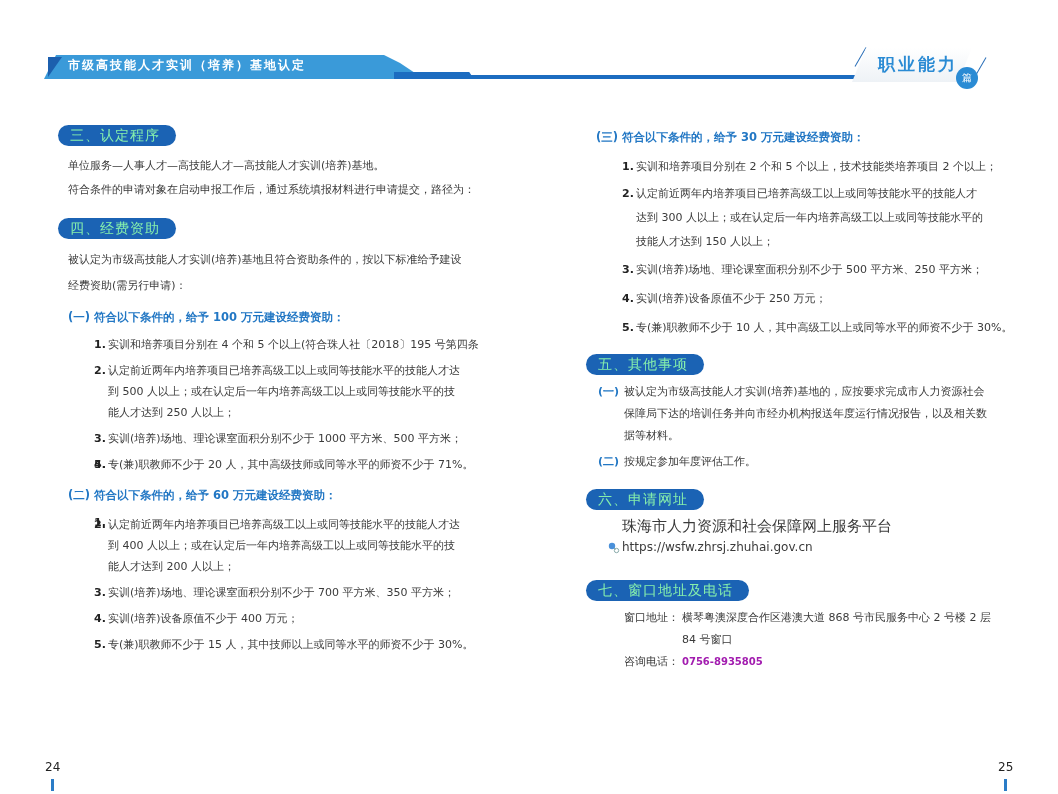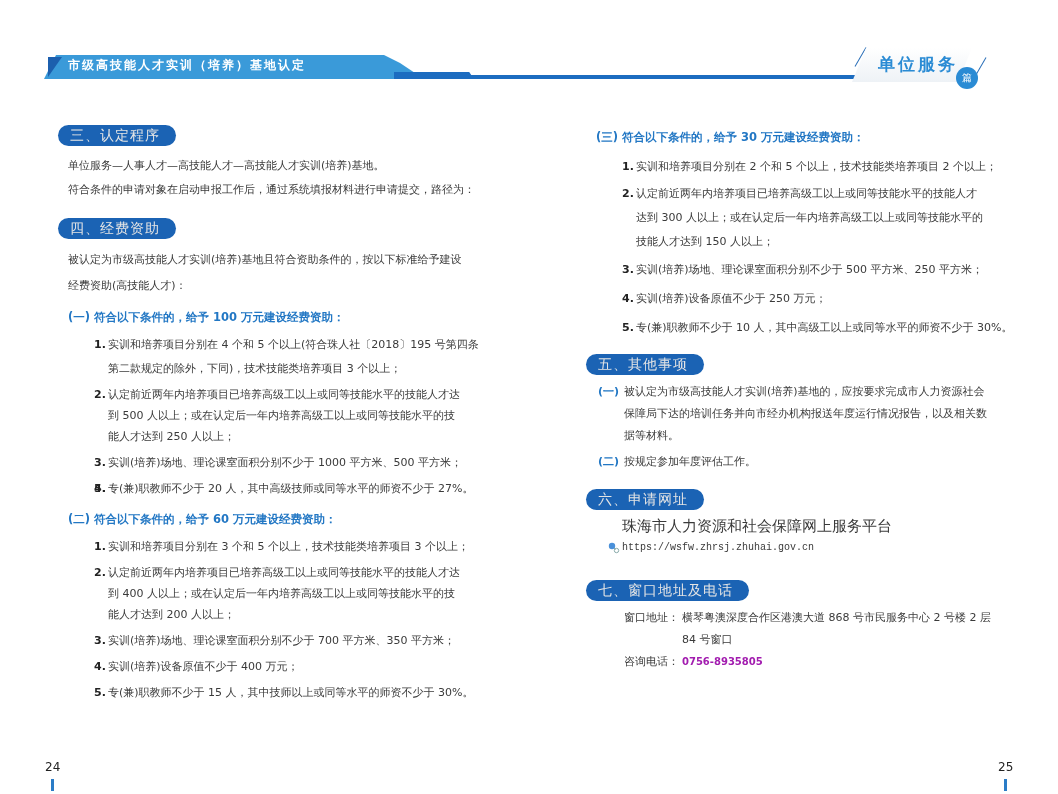--- a/index.html
+++ b/index.html
@@ -43,35 +43,35 @@
     background: #2a8bd4; color: #ffffff; font-size: 10px; text-align: center; line-height: 22px;
   }
 
   
   .col { position: absolute; top: 125px; }
   .col-left { left: 58px; width: 430px; }
   .col-right { left: 586px; width: 430px; top: 125px; }
 
   .pill {
     display: inline-block; height: 21px; line-height: 21px; padding: 0 16px 0 12px;
-    background: #1b63b4; color: #e5e5e5; font-size: 14px; border-radius: 11px;
+    background: #1b63b4; color: #86efac; font-size: 14px; border-radius: 11px;
     letter-spacing: 1px; white-space: nowrap;
   }
   .para { font-size: 11px; line-height: 24px; color: #3a3a3a; padding-left: 10px; }
   .sub-head { font-size: 11.5px; font-weight: bold; color: #2277c4; line-height: 24px; }
   .item { position: relative; font-size: 11px; line-height: 24px; color: #3a3a3a; padding-left: 50px; }
   .item .num { position: absolute; left: 36px; top: 0; font-weight: bold; color: #222; }
   .item .cont { display: block; }
   .item-tight { line-height: 21px; }
 
   .other-item { position: relative; font-size: 11px; line-height: 22px; color: #3a3a3a; padding-left: 38px; }
   .other-item .label { position: absolute; left: 12px; top: 0; font-weight: bold; color: #2277c4; }
 
   .web-line { font-size: 15px; line-height: 21px; color: #3a3a3a; padding-left: 36px; }
-  .url-line { position: relative; font-size: 10px; line-height: 21px; color: #3a3a3a; padding-left: 36px; font-family: Liberation Mono, monospace; }
+  .url-line { position: relative; font-size: 12px; line-height: 21px; color: #3a3a3a; padding-left: 36px; }
   .link-icon { position: absolute; left: 22px; top: 5px; width: 12px; height: 12px; }
 
   .addr-row { position: relative; font-size: 11px; line-height: 22px; color: #3a3a3a; padding-left: 96px; }
   .addr-row .k { position: absolute; left: 38px; top: 0; }
   .phone { color: #a21caf; font-weight: bold; font-size: 10px; }
 
   .page-num { position: absolute; top: 760px; font-size: 12px; color: #222; }
   .page-bar { position: absolute; top: 779px; width: 3px; height: 12px; background: #2a7cc7; }
 </style>
 </head>
@@ -80,72 +80,70 @@
 <div class="banner">
   <div class="banner-tab"></div>
   <div class="banner-notch"></div>
   <div class="banner-title">市级高技能人才实训（培养）基地认定</div>
   <div class="banner-shoulder"></div>
   <div class="banner-line"></div>
 </div>
 <div class="slash" style="left:860px; top:46px;"></div>
 <div class="slash" style="left:980px; top:56px;"></div>
 <div class="section-badge">
-  <div class="section-badge-text">单位服务</div>
+  <div class="section-badge-text">职业能力</div>
 </div>
 <div class="section-dot">篇</div>
 
 <div class="col col-left">
   <div>
     <div class="pill">三、认定程序</div>
     <div style="height:8px"></div>
     <div class="para">单位服务—人事人才—高技能人才—高技能人才实训(培养)基地。</div>
     <div class="para">符合条件的申请对象在启动申报工作后，通过系统填报材料进行申请提交，路径为：</div>
   </div>
 
   <div style="height:16px"></div>
 
   <div>
     <div class="pill">四、经费资助</div>
     <div style="height:8px"></div>
     <div class="para" style="line-height:26px">被认定为市级高技能人才实训(培养)基地且符合资助条件的，按以下标准给予建设</div>
-    <div class="para" style="line-height:26px">经费资助(高技能人才)：</div>
+    <div class="para" style="line-height:26px">经费资助(需另行申请)：</div>
     <div style="height:6px"></div>
 
     <div class="sub-head para">(一)  符合以下条件的，给予 100 万元建设经费资助：</div>
     <div style="height:4px"></div>
     <div class="item">
       <span class="num">1.</span>
       <span class="cont">实训和培养项目分别在 4 个和 5 个以上(符合珠人社〔2018〕195 号第四条</span>
-      <span class="cont">第二款规定的除外，下同)，技术技能类培养项目 3 个以上；</span>
     </div>
     <div class="item item-tight" style="margin-top:3px">
       <span class="num">2.</span>
       <span class="cont">认定前近两年内培养项目已培养高级工以上或同等技能水平的技能人才达</span>
       <span class="cont">到 500 人以上；或在认定后一年内培养高级工以上或同等技能水平的技</span>
       <span class="cont">能人才达到 250 人以上；</span>
     </div>
     <div class="item" style="margin-top:4px">
       <span class="num">3.</span>
       <span class="cont">实训(培养)场地、理论课室面积分别不少于 1000 平方米、500 平方米；</span>
     </div>
     <div class="item" style="margin-top:2px">
       <span class="num">4.</span>
     </div>
     <div class="item" style="margin-top:2px">
       <span class="num">5.</span>
-      <span class="cont">专(兼)职教师不少于 20 人，其中高级技师或同等水平的师资不少于 27%。</span>
+      <span class="cont">专(兼)职教师不少于 20 人，其中高级技师或同等水平的师资不少于 71%。</span>
     </div>
     <div style="height:6px"></div>
 
     <div class="sub-head para">(二) 符合以下条件的，给予 60 万元建设经费资助：</div>
     <div style="height:4px"></div>
     <div class="item">
       <span class="num">1.</span>
-      <span class="cont">实训和培养项目分别在 3 个和 5 个以上，技术技能类培养项目 3 个以上；</span>
     </div>
     <div class="item item-tight" style="margin-top:3px">
       <span class="num">2.</span>
       <span class="cont">认定前近两年内培养项目已培养高级工以上或同等技能水平的技能人才达</span>
       <span class="cont">到 400 人以上；或在认定后一年内培养高级工以上或同等技能水平的技</span>
       <span class="cont">能人才达到 200 人以上；</span>
     </div>
     <div class="item" style="margin-top:4px">
       <span class="num">3.</span>
       <span class="cont">实训(培养)场地、理论课室面积分别不少于 700 平方米、350 平方米；</span>

